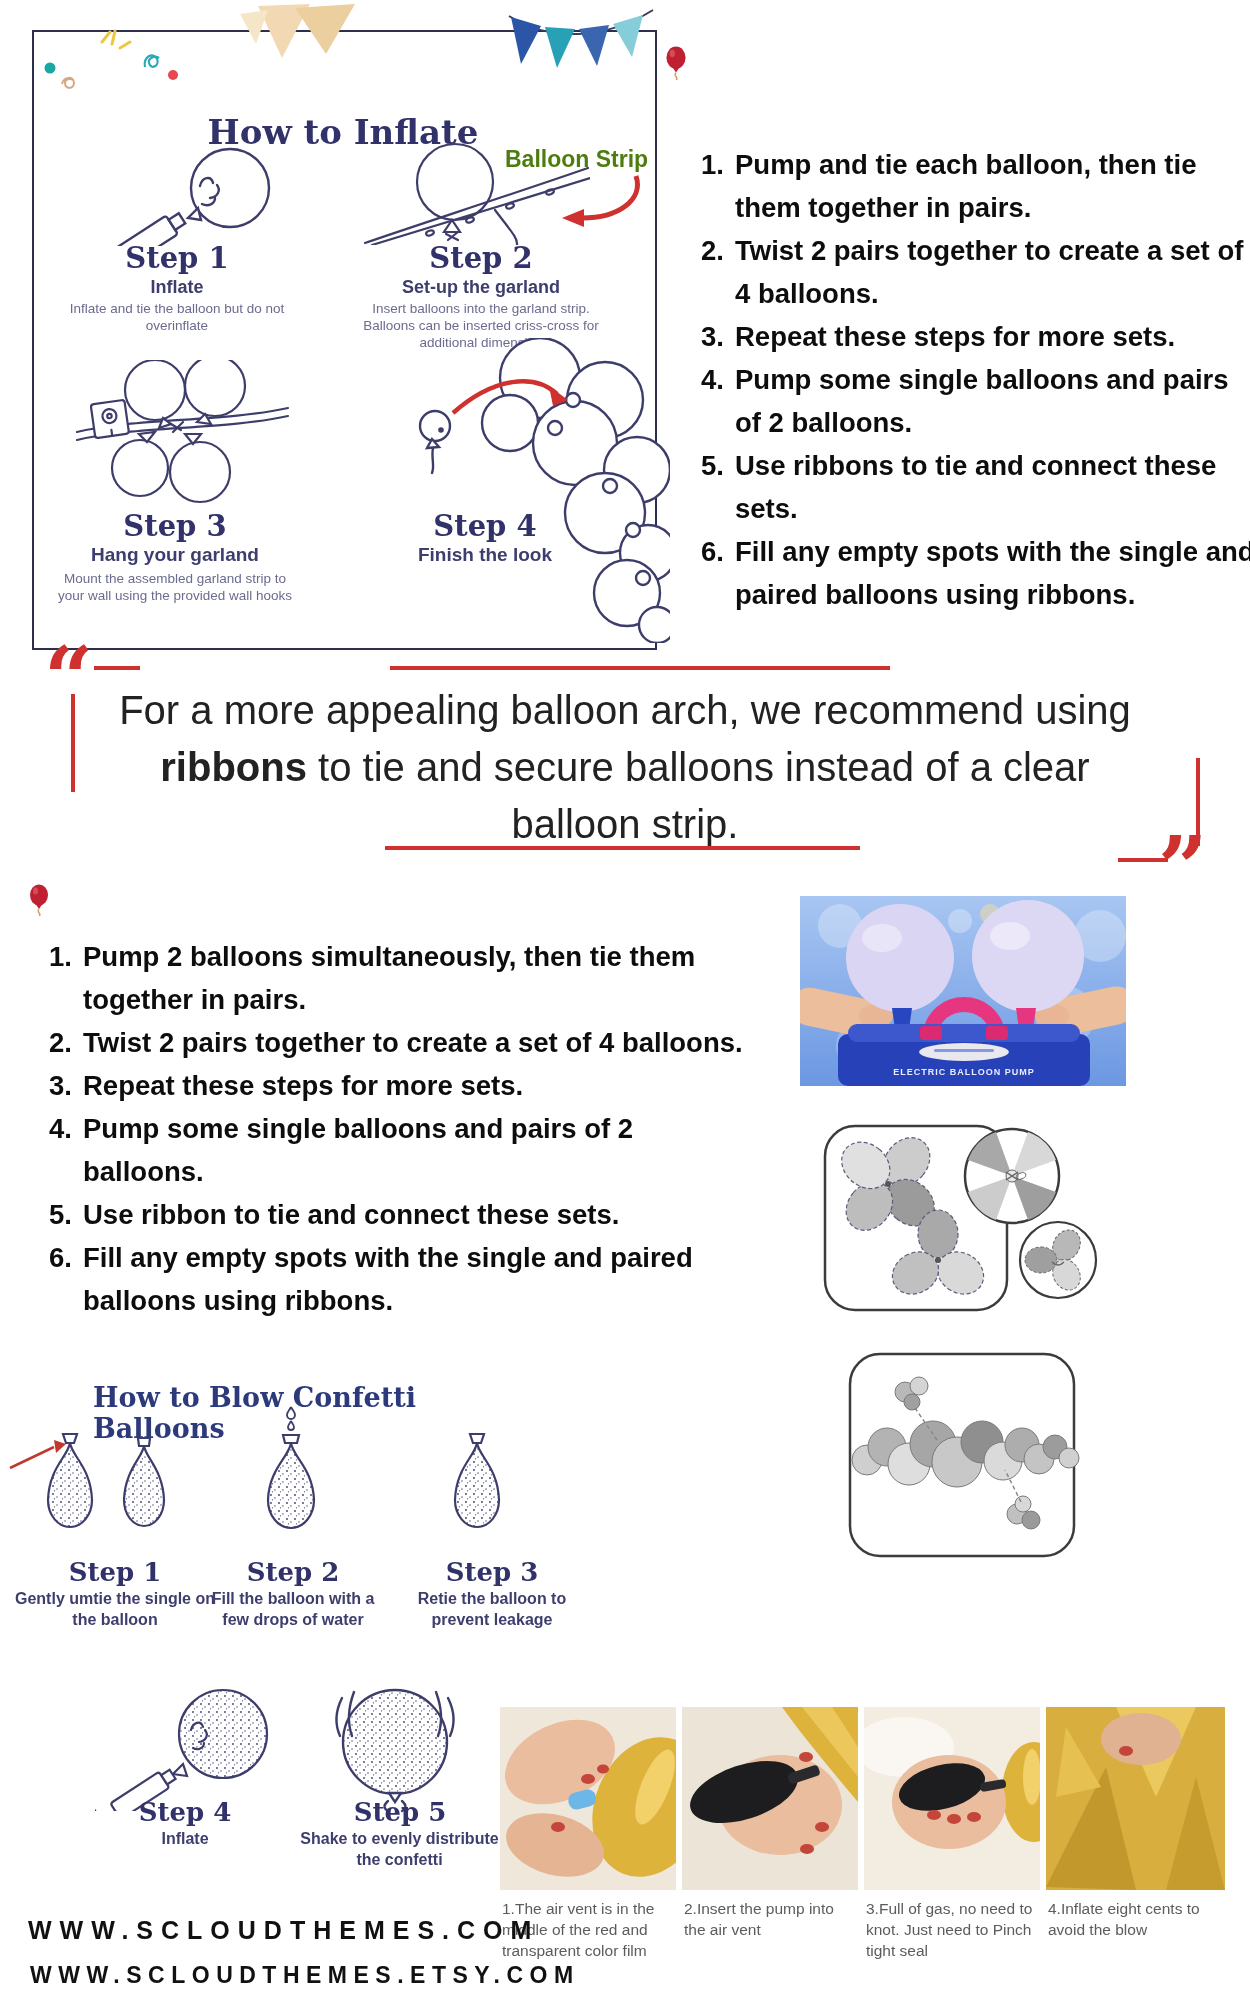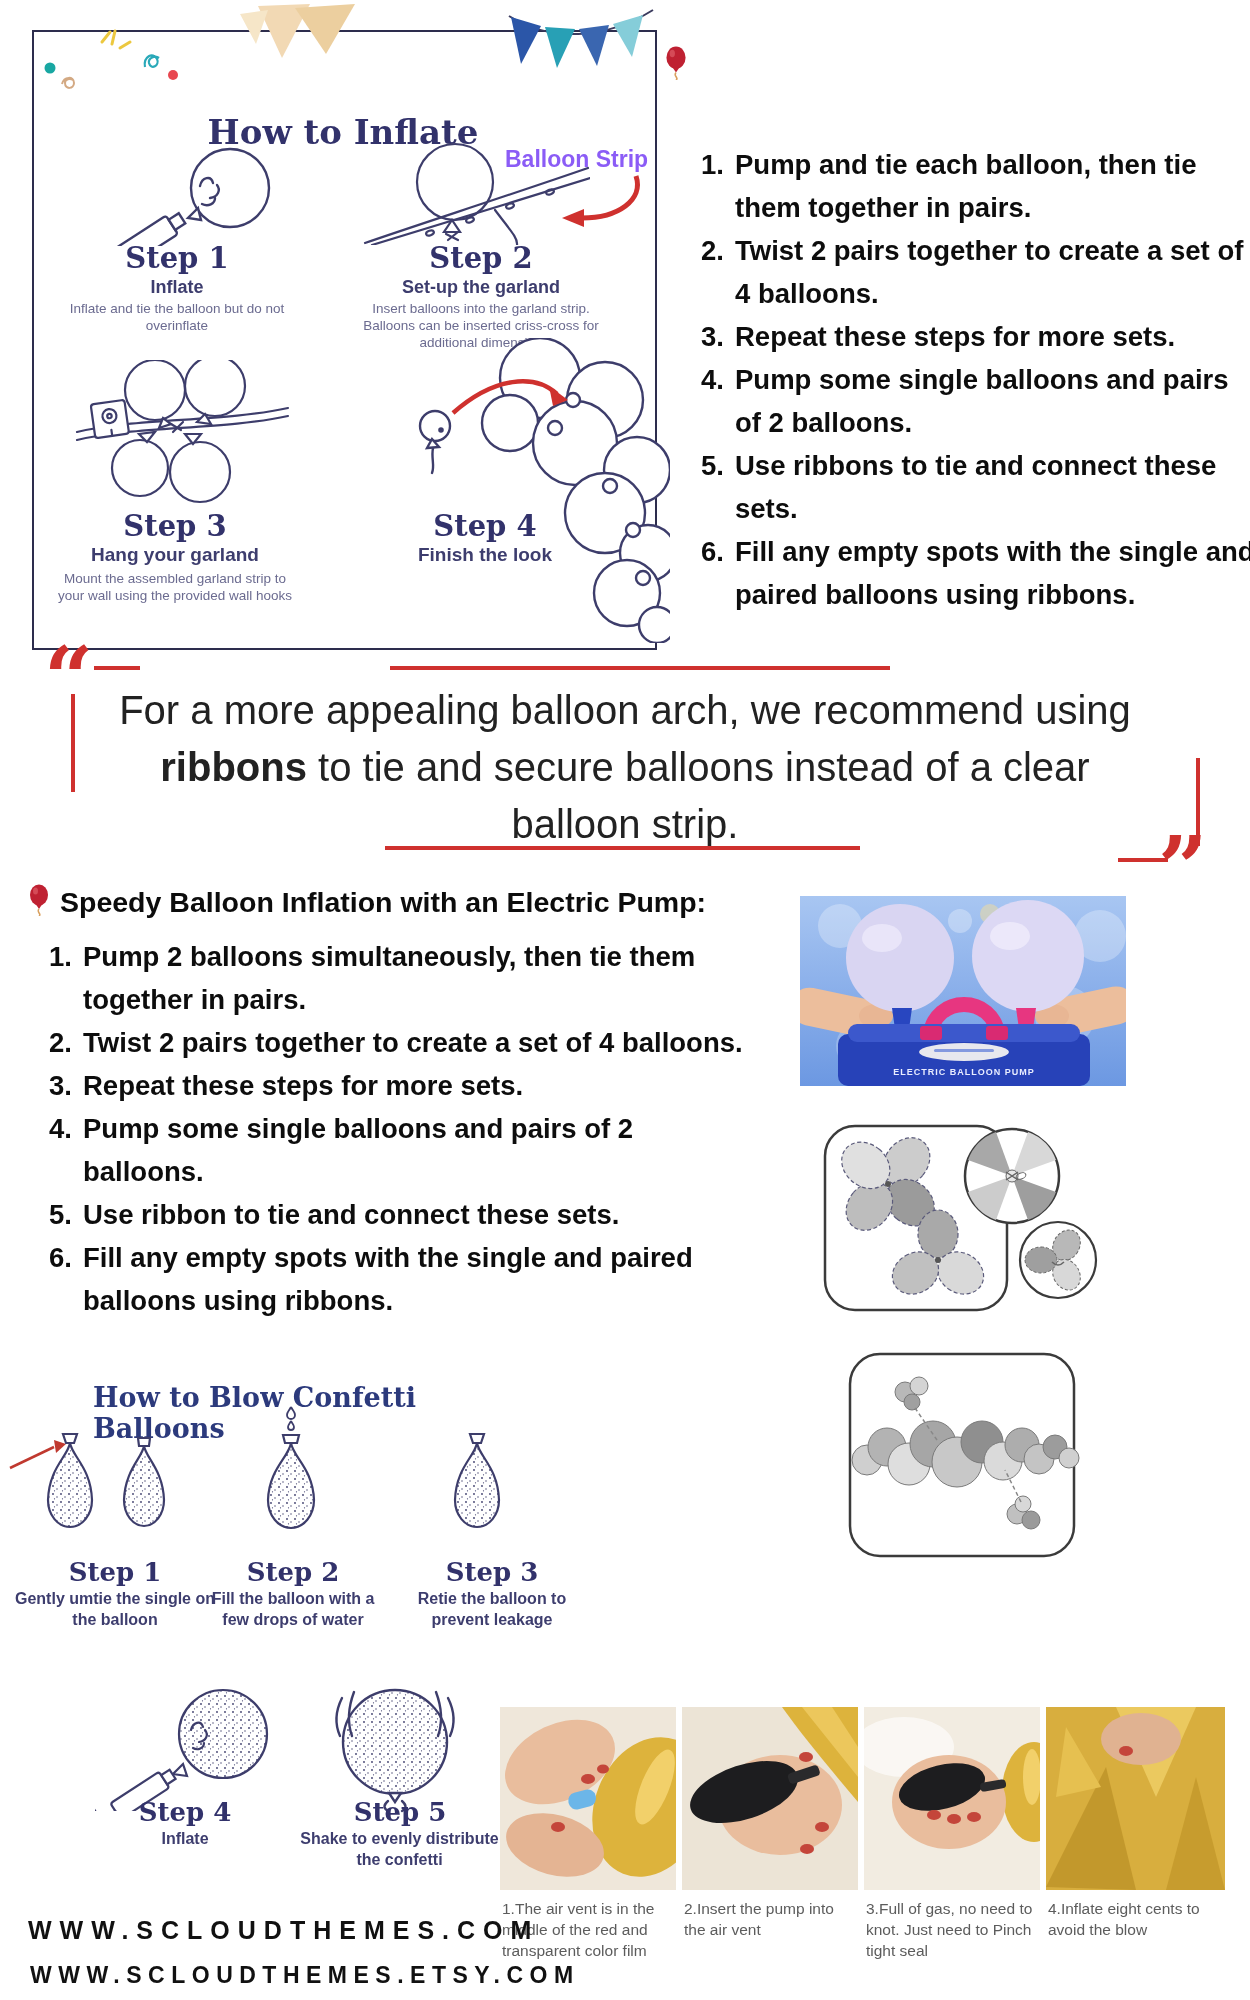--- a/index.html
+++ b/index.html
@@ -15,21 +15,21 @@
   ol.blist{list-style:none;margin:7px;padding:0;counter-reset:n;font-weight:bold;font-size:27.5px;line-height:43px;color:#0d0d0d;}
   ol.blist li{counter-increment:n;padding-left:34px;position:relative;}
   ol.blist li::before{content:counter(n) ".";position:absolute;left:0;top:0;}
   .quote-text{font-size:40px;line-height:57px;color:#222;text-align:center;font-weight:400;}
   .quote-text b{font-weight:bold;}
   .redline{background:#cf312e;}
   .qmark{font-family:"DejaVu Serif",serif;font-weight:bold;color:#cf312e;font-size:86px;line-height:60px;}
   .conf-cap{font-weight:bold;color:#3d3d6e;text-align:center;font-size:16px;line-height:21px;}
   .foil-cap{color:#5c5c5c;font-size:15.5px;line-height:21px;}
   .site{font-weight:bold;color:#111;}
-  .balloon-strip{font-weight:bold;color:#8b5cf6;font-size:23px;}
+  .balloon-strip{font-weight:bold;color:#4d7c0f;font-size:23px;}
 </style>
 </head>
 <body>
 
 <div class="page">
 
   <svg width="0" height="0" style="position:absolute">
     <defs>
       <pattern id="speck" width="8" height="8" patternUnits="userSpaceOnUse">
         <rect width="8" height="8" fill="#ffffff"></rect>
@@ -195,21 +195,20 @@
   <div class="abs redline" style="left:1196px;top:758px;width:4px;height:88px;"></div>
   <div class="abs redline" style="left:1118px;top:858px;width:50px;height:4px;"></div>
   <div class="abs qmark" style="left:1158px;top:838px;">”</div>
 
   <svg class="abs" style="left:28px;top:884px;" width="22" height="32" viewBox="0 0 22 32">
     <ellipse cx="11" cy="11" rx="9" ry="10.5" fill="#bf2132"></ellipse>
     <ellipse cx="7.5" cy="7" rx="2.5" ry="3.5" fill="#d8525e" opacity="0.85"></ellipse>
     <polygon points="8,20.5 14,20.5 11,25" fill="#bf2132"></polygon>
     <path d="M11,25 c-3,3 3,5 0,7" stroke="#d9a05e" stroke-width="1.5" fill="none"></path>
   </svg>
-  <div class="abs sec-head" style="left:60px;top:882px;width:710px;">Speedy Balloon Inflation with an Electric Pump:</div>
 
   <ol class="abs blist" style="left:42px;top:928px;width:696px;">
     <li>Pump 2 balloons simultaneously, then tie them together in pairs.</li>
     <li>Twist 2 pairs together to create a set of 4 balloons.</li>
     <li>Repeat these steps for more sets.</li>
     <li>Pump some single balloons and pairs of 2 balloons.</li>
     <li>Use ribbon to tie and connect these sets.</li>
     <li>Fill any empty spots with the single and paired balloons using ribbons.</li>
   </ol>
 

